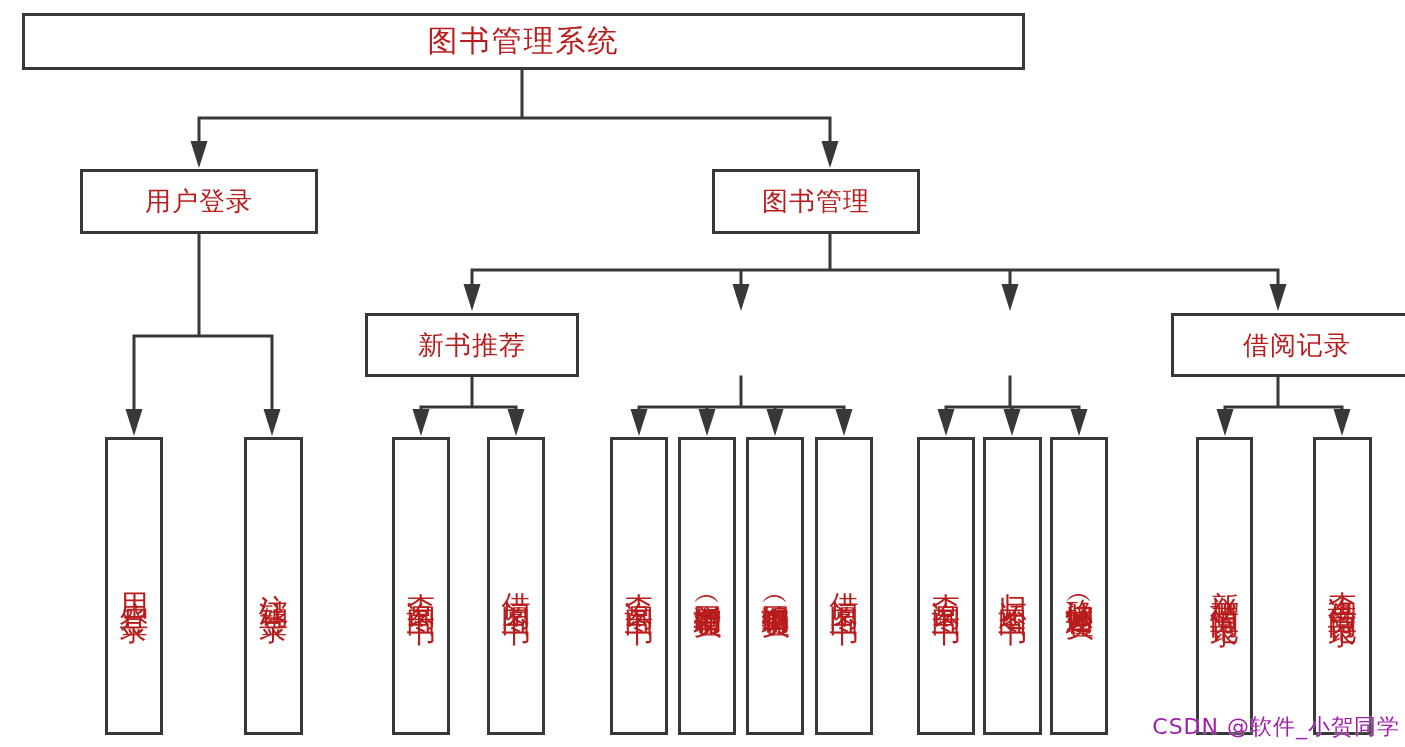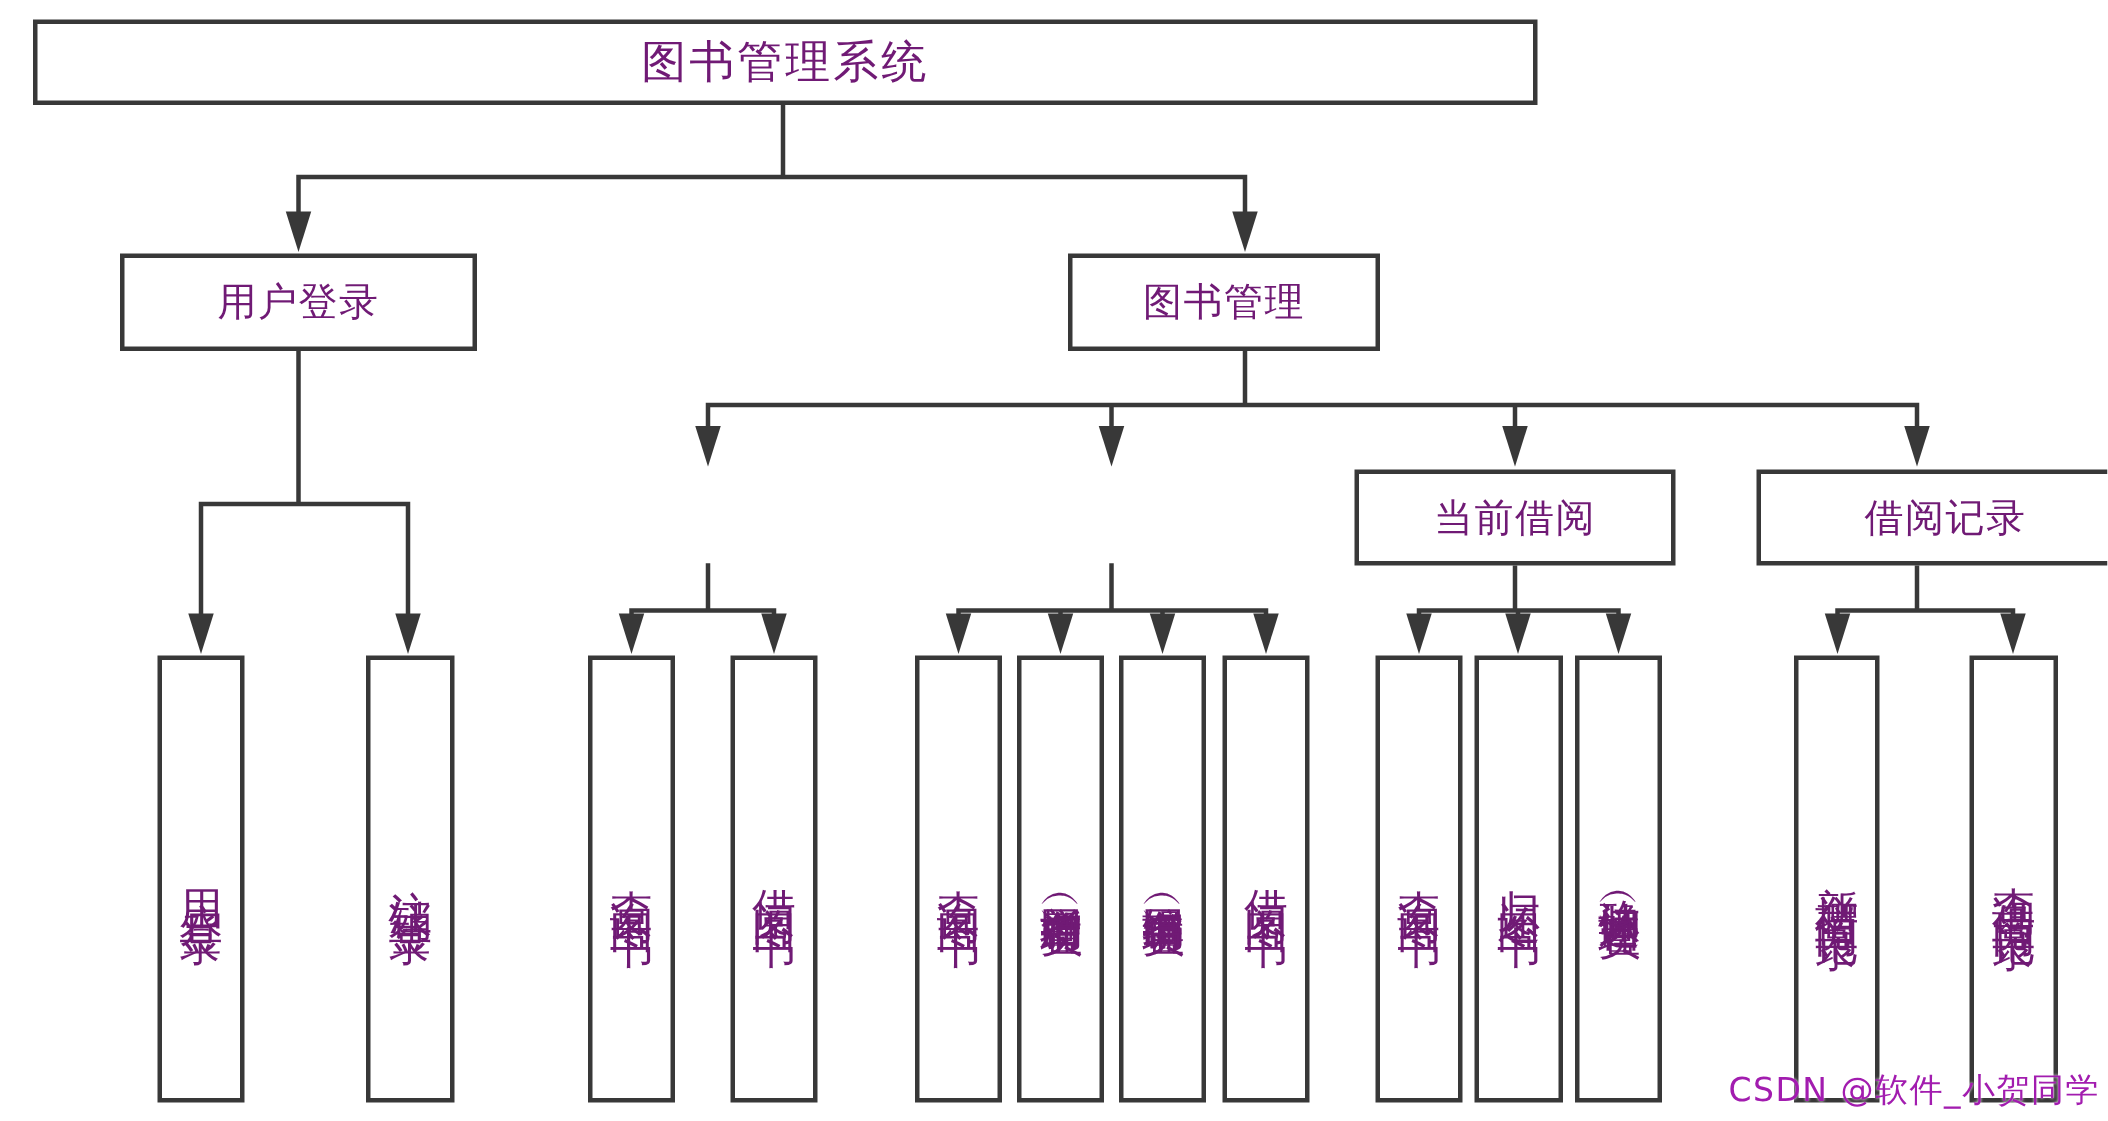--- a/index.html
+++ b/index.html
@@ -21,21 +21,21 @@
     width: 1405px; height: 747px;
   }
   .node {
     position: absolute;
     background: #ffffff;
     border: 3px solid #383838;
     display: flex;
     align-items: center;
     justify-content: center;
     text-align: center;
-    color: #701a75;
+    color: #b91c1c;
   }
   .node-root   { left: 22px;  top: 13px;  width: 1003px; height: 57px; font-size: 30px; letter-spacing: 2px; }
   .node-branch { height: 65px; font-size: 26px; letter-spacing: 1px; }
   .b-userlogin { left: 80px;  top: 169px; width: 238px; }
   .b-bookmgmt  { left: 712px; top: 169px; width: 208px; }
   .node-sect   { top: 313px; height: 64px; font-size: 26px; letter-spacing: 1px; }
   .s-newrec    { left: 365px;  width: 214px; }
   .s-borrow    { left: 634px;  width: 214px; }
   .s-current   { left: 903px;  width: 214px; }
   .s-records   { left: 1171px; width: 252px; }
@@ -114,22 +114,22 @@
     <span>图书管理系统</span>
   </div>
 
   <div class="node node-branch b-userlogin">
     <span>用户登录</span>
   </div>
   <div class="node node-branch b-bookmgmt">
     <span>图书管理</span>
   </div>
 
-  <div class="node node-sect s-current">
-    <span>当前借阅</span>
+  <div class="node node-sect s-newrec">
+    <span>新书推荐</span>
   </div>
   <div class="node node-sect s-records">
     <span>借阅记录</span>
   </div>
 
   <div class="node node-leaf l4" style="left:105px;">
     <span class="vtext">用户登录</span>
   </div>
   <div class="node node-leaf l4" style="left:244px; width:59px;">
     <span class="vtext">注销登录</span>

